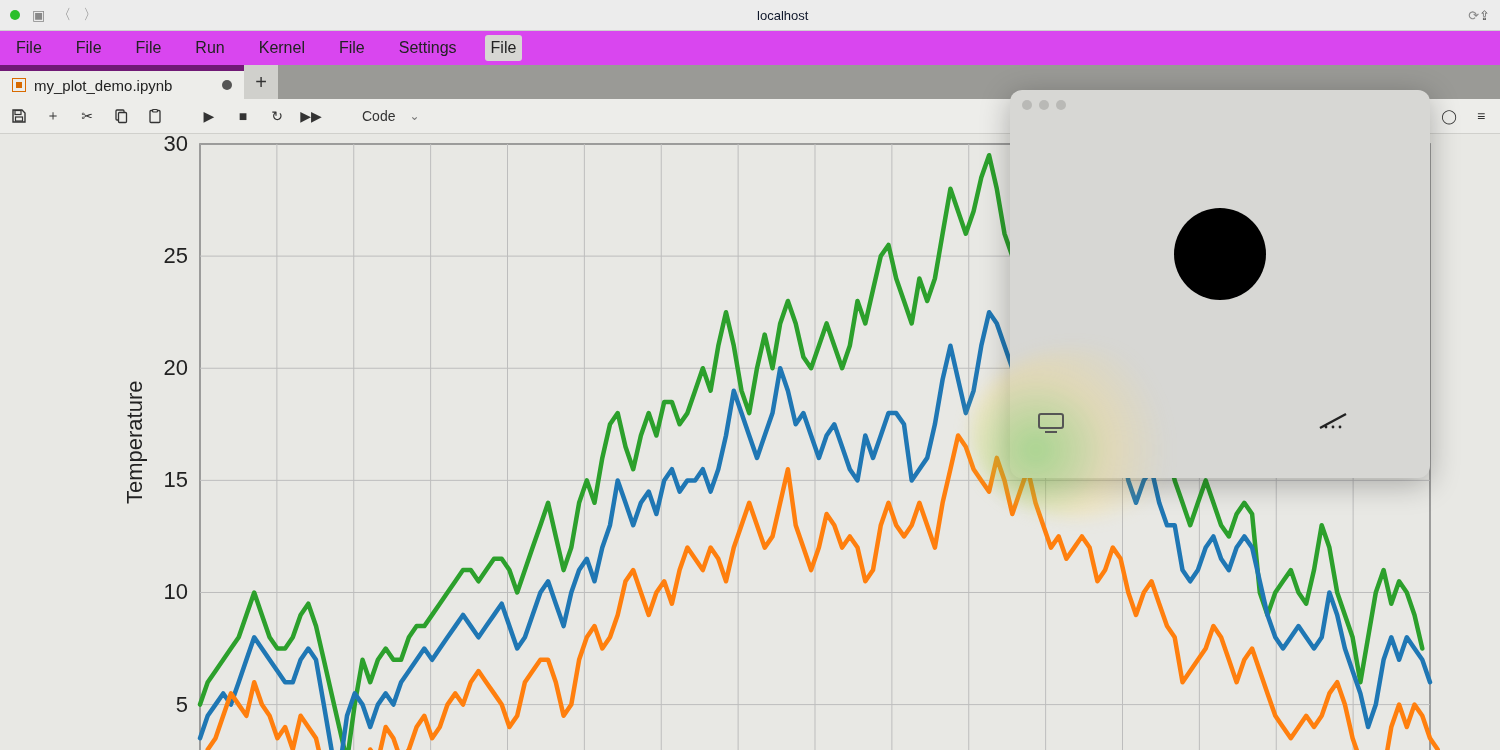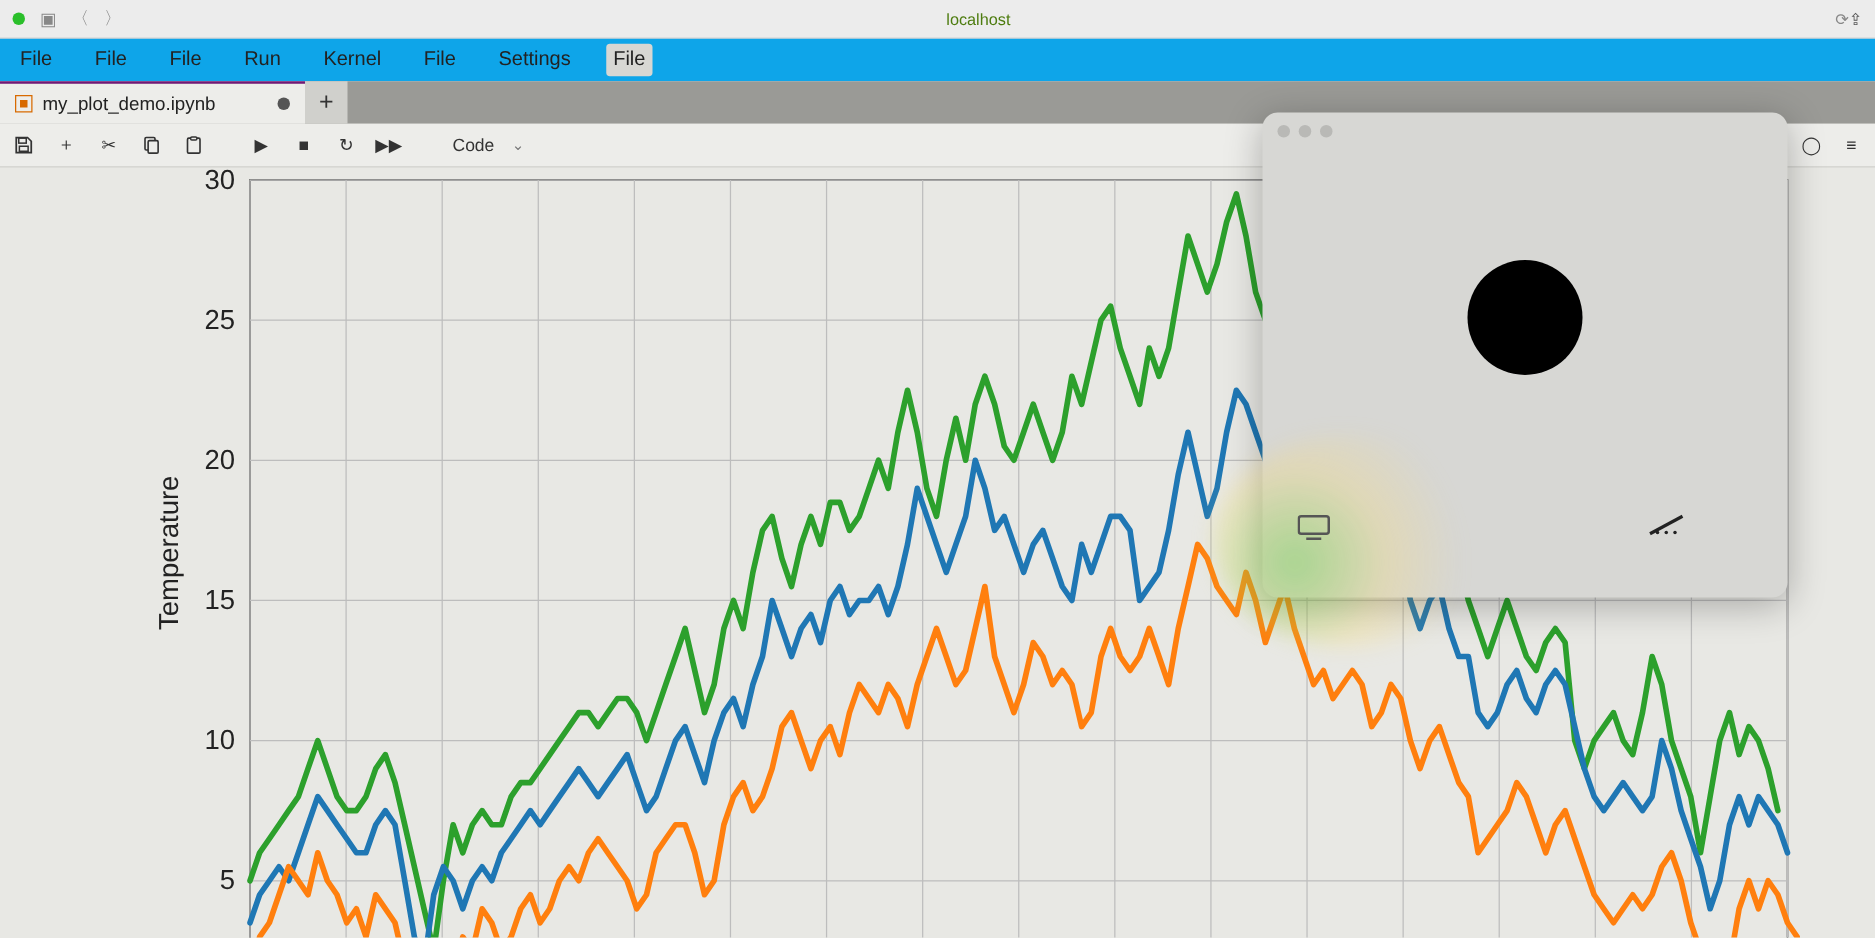--- a/index.html
+++ b/index.html
@@ -1,30 +1,30 @@
 <!DOCTYPE html>
 <html><head>
 <meta charset="utf-8">
 <style>
   html,body{margin:0;padding:0;font-family:-apple-system,Helvetica,Arial,sans-serif;background:#e8e8e4;width:1500px;height:750px;overflow:hidden;color:#222;}
   
   .browser-bar{height:30px;display:flex;align-items:center;justify-content:space-between;padding:0 10px;background:#ececec;border-bottom:1px solid #cfcfcf;font-size:13px;color:#555;}
   .bb-left,.bb-right{display:flex;align-items:center;gap:12px;}
   .bb-left .tl{width:10px;height:10px;background:#2abf2a;border-radius:50%;}
   .nav-arrow{color:#888;font-size:14px;cursor:default;}
-  .addr{flex:1;text-align:center;color:#4d7c0f;}
+  .addr{flex:1;text-align:center;color:#0f172a;}
   .reload{color:#888;}
   .share{color:#555;}
   
-  .menu-bar{height:34px;display:flex;align-items:center;gap:22px;padding:0 10px;background:#0ea5e9;font-size:16px;color:#222;}
+  .menu-bar{height:34px;display:flex;align-items:center;gap:22px;padding:0 10px;background:#d946ef;font-size:16px;color:#222;}
   .menu-item{padding:4px 6px;border-radius:3px;cursor:default;}
   .menu-item.active{background:#d7d7d3;}
   
   .tab-row{height:34px;display:flex;align-items:stretch;background:#9a9a96;}
-  .tab{display:flex;align-items:center;gap:8px;background:#ededea;padding:0 12px;min-width:220px;border-top:2px solid #701a75;font-size:15px;}
+  .tab{display:flex;align-items:center;gap:8px;background:#ededea;padding:0 12px;min-width:220px;border-top:6px solid #701a75;font-size:15px;}
   .tab .nb-icon{width:12px;height:12px;border:1.5px solid #d86a00;display:inline-flex;align-items:center;justify-content:center;}
   .tab .nb-icon::after{content:"";width:6px;height:6px;background:#d86a00;}
   .tab .mod-dot{width:10px;height:10px;background:#555;border-radius:50%;margin-left:auto;}
   .tab-add{width:34px;display:flex;align-items:center;justify-content:center;color:#333;background:#d0d0cc;font-size:20px;}
   
   .tool-row{height:34px;display:flex;align-items:center;gap:16px;padding:0 10px;background:#ededea;border-bottom:1px solid #d0d0cc;font-size:14px;color:#333;}
   .tool-row .sp{width:4px;}
   .tool-ic{width:18px;display:inline-flex;justify-content:center;cursor:default;}
   .cell-type{display:flex;align-items:center;gap:14px;padding:2px 6px;}
   .cell-type .chev{color:#777;font-size:12px;}

